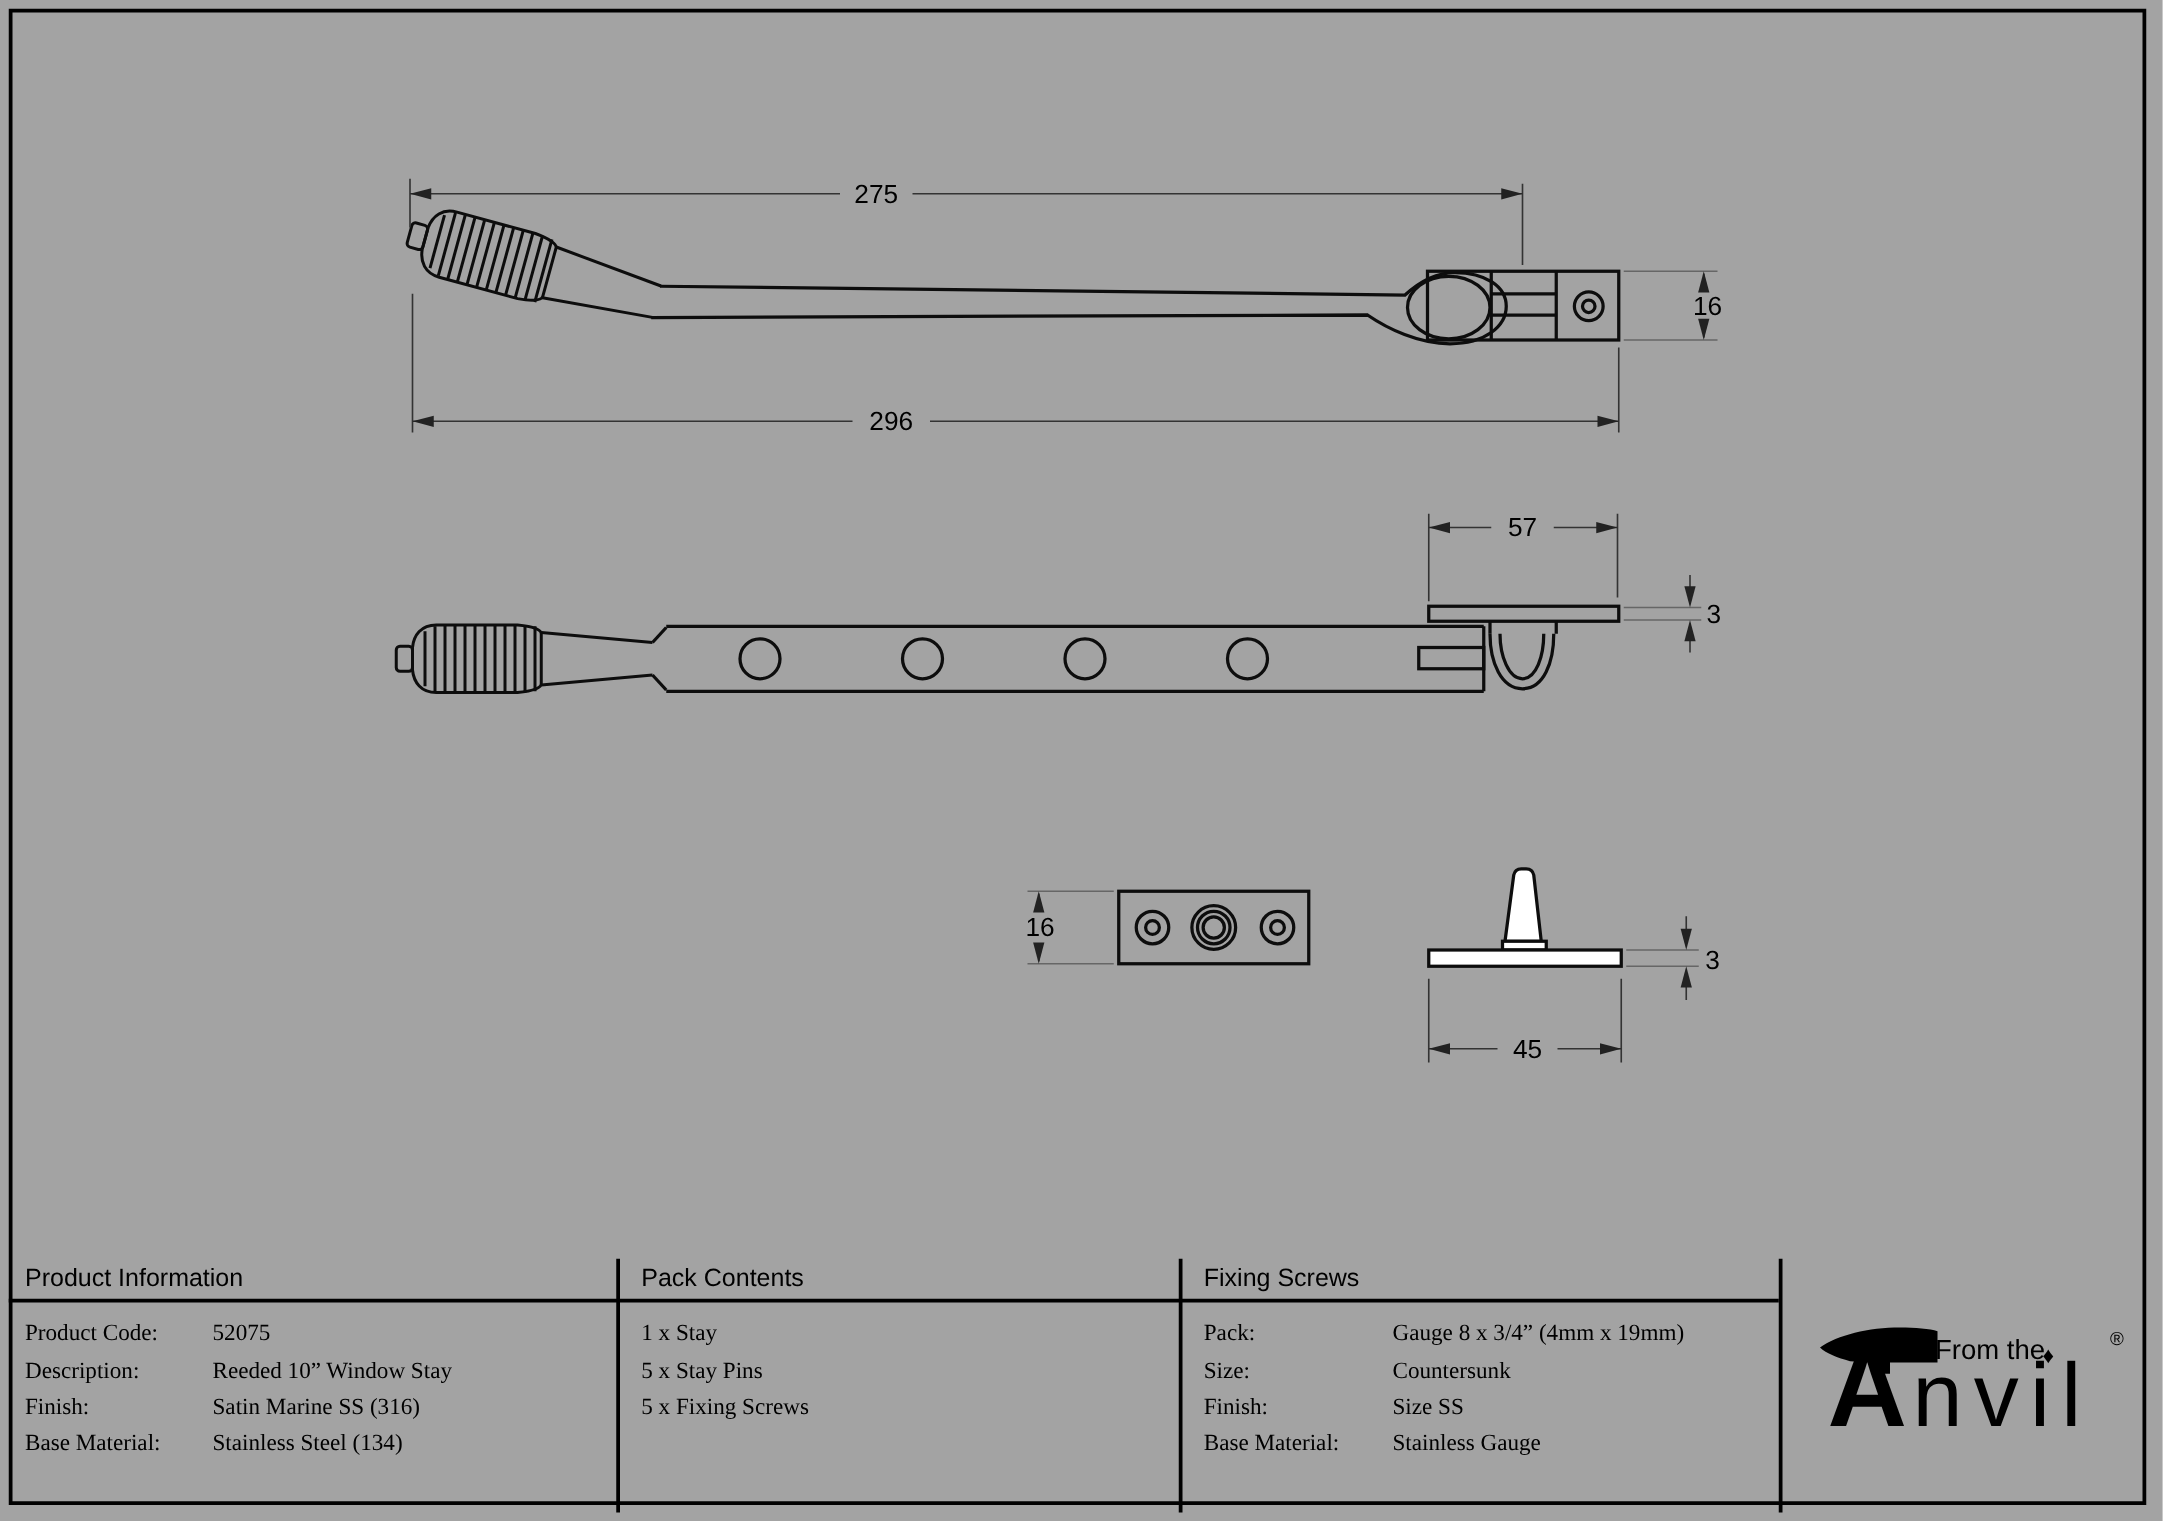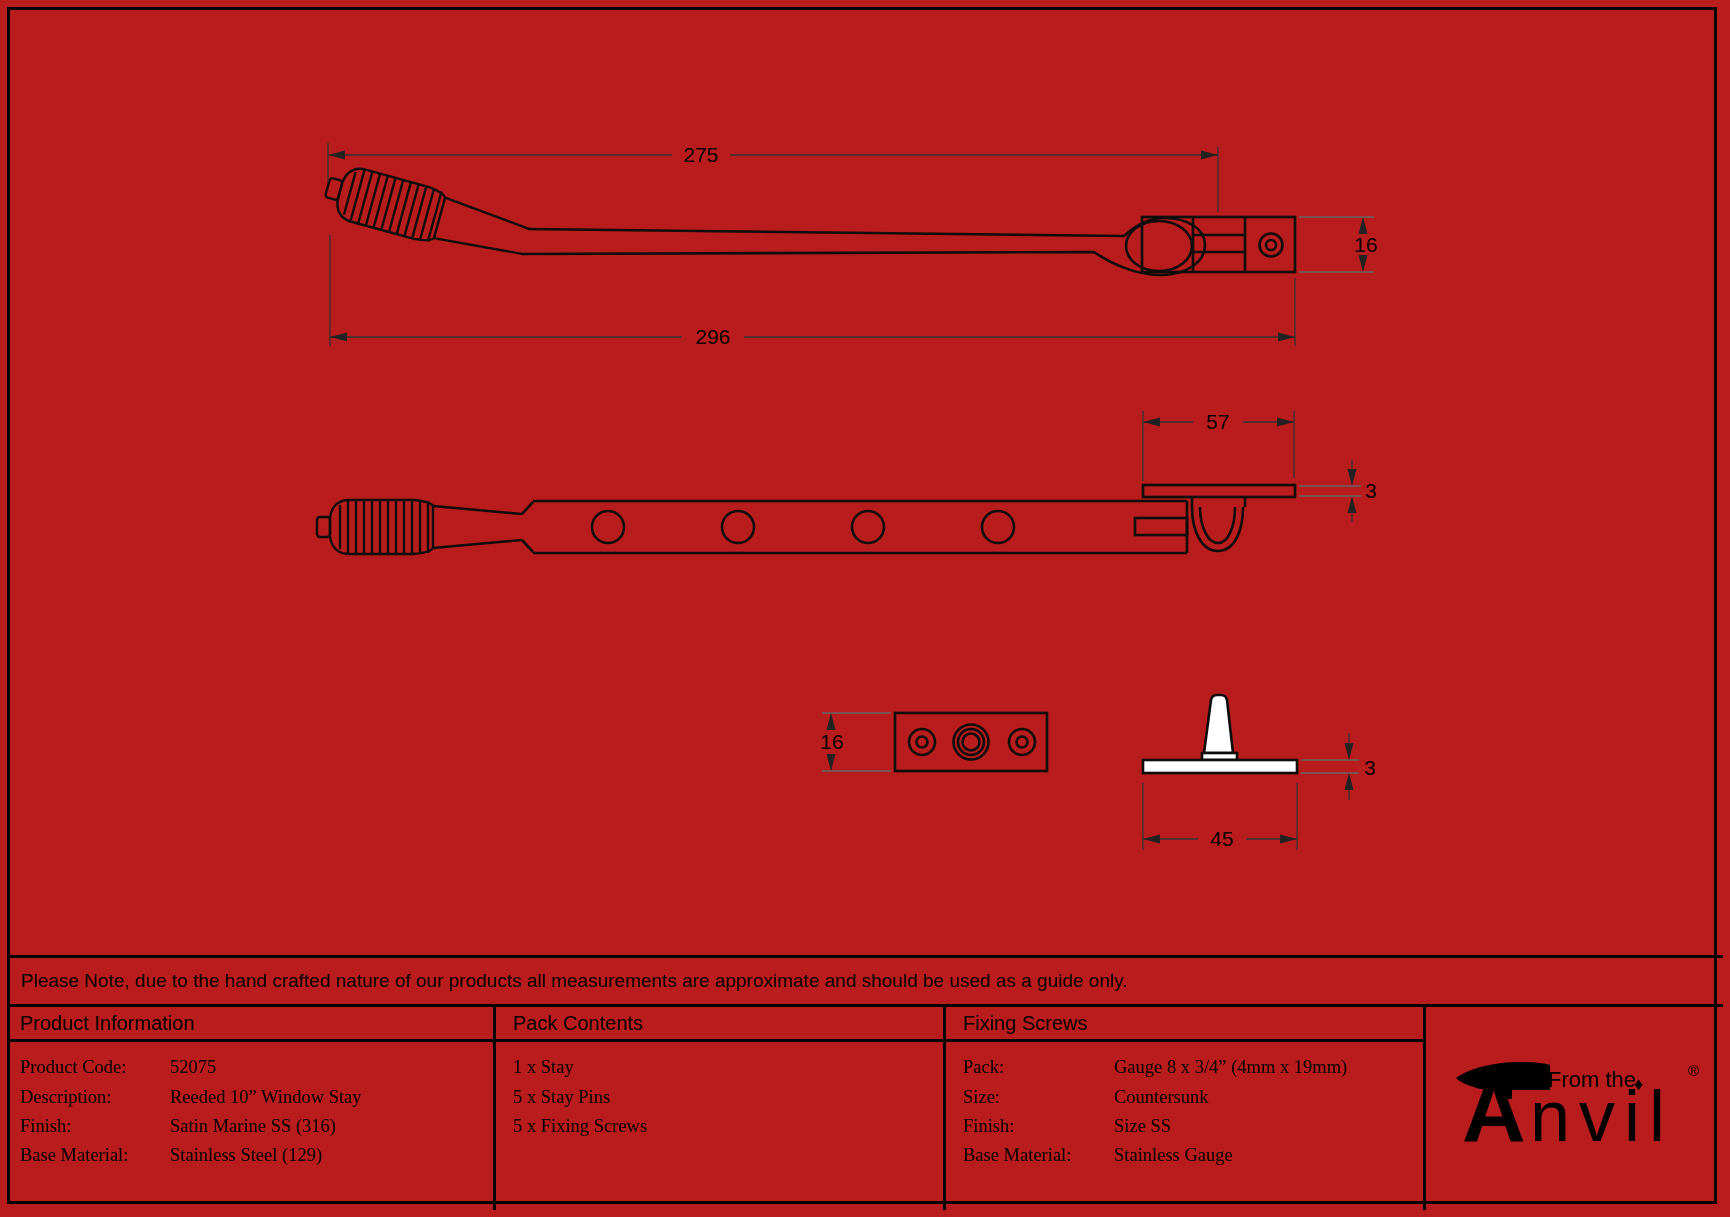--- a/index.html
+++ b/index.html
@@ -1,17 +1,17 @@
 <!DOCTYPE html>
 <html><head>
 <meta charset="utf-8">
 <style>
   html,body { margin:0; padding:0; background:#e8e8e8; }
   .sheet {
-    position:relative; width:1730px; height:1217px; background:#b91c1c;
+    position:relative; width:1730px; height:1217px; background:#a3a3a3;
     font-family:"Liberation Sans", sans-serif; color:#000;
     overflow:hidden;
   }
   .frame {
     position:absolute; left:7px; top:7px; width:1710px; height:1197px;
     border:3px solid #000; box-sizing:border-box;
   }
   svg text { font-family:"Liberation Sans", sans-serif; }
   .dwg { position:absolute; left:0; top:0; }
   
@@ -201,41 +201,38 @@
         <line x1="1297" y1="783" x2="1297" y2="850"></line>
         <line x1="1143" y1="839" x2="1198" y2="839"></line>
         <line x1="1246" y1="839" x2="1297" y2="839"></line>
       </g>
       <polygon points="1143,839 1160,834.5 1160,843.5" fill="#222"></polygon>
       <polygon points="1297,839 1280,834.5 1280,843.5" fill="#222"></polygon>
       <text x="1222" y="846" font-size="21" text-anchor="middle" fill="#000">45</text>
     </g>
   </svg>
 
-  <div class="note-bar">
-    <span>Please Note, due to the hand crafted nature of our products all measurements are approximate and should be used as a guide only.</span>
-  </div>
 
   <div class="vline" style="left:493px"></div>
   <div class="vline" style="left:943px"></div>
   <div class="vline" style="left:1423px"></div>
   <div class="hline-header"></div>
 
   <div class="cell-header" style="left:20px">Product Information</div>
   <div class="cell-header" style="left:513px">Pack Contents</div>
   <div class="cell-header" style="left:963px">Fixing Screws</div>
 
   <div class="lbl" style="left:20px;top:1057px">Product Code:</div>
   <div class="lbl" style="left:170px;top:1057px">52075</div>
   <div class="lbl" style="left:20px;top:1087px">Description:</div>
   <div class="lbl" style="left:170px;top:1087px">Reeded 10” Window Stay</div>
   <div class="lbl" style="left:20px;top:1116px">Finish:</div>
   <div class="lbl" style="left:170px;top:1116px">Satin Marine SS (316)</div>
   <div class="lbl" style="left:20px;top:1145px">Base Material:</div>
-  <div class="lbl" style="left:170px;top:1145px">Stainless Steel (129)</div>
+  <div class="lbl" style="left:170px;top:1145px">Stainless Steel (134)</div>
 
   <div class="lbl" style="left:513px;top:1057px">1 x Stay</div>
   <div class="lbl" style="left:513px;top:1087px">5 x Stay Pins</div>
   <div class="lbl" style="left:513px;top:1116px">5 x Fixing Screws</div>
 
   <div class="lbl" style="left:963px;top:1057px">Pack:</div>
   <div class="lbl" style="left:1114px;top:1057px">Gauge 8 x 3/4” (4mm x 19mm)</div>
   <div class="lbl" style="left:963px;top:1087px">Size:</div>
   <div class="lbl" style="left:1114px;top:1087px">Countersunk</div>
   <div class="lbl" style="left:963px;top:1116px">Finish:</div>

